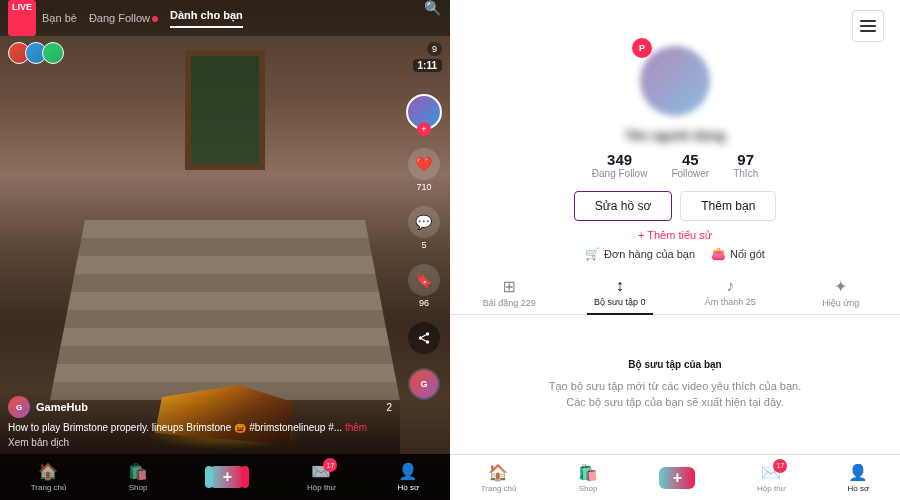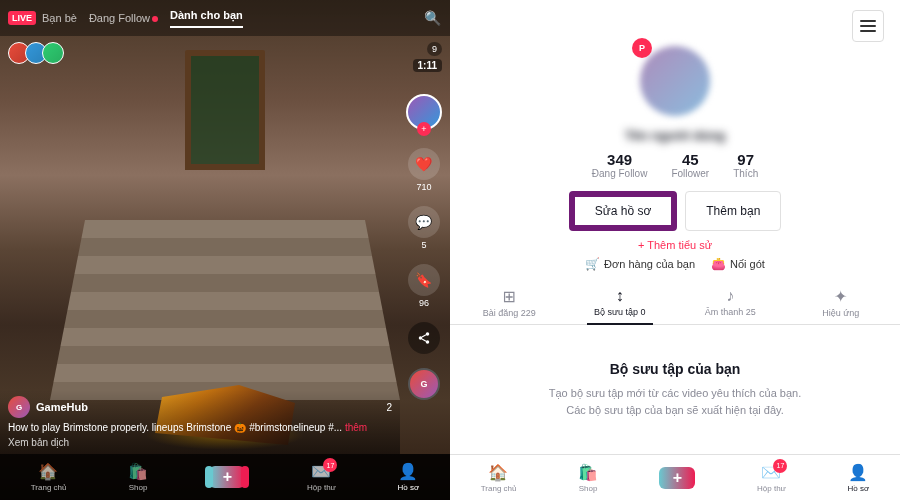--- a/index.html
+++ b/index.html
@@ -23,21 +23,20 @@
 
     
     .top-nav {
       position: absolute;
       top: 0;
       left: 0;
       right: 0;
       height: 36px;
       background: rgba(0,0,0,0.4);
       display: flex;
-      align-items: center;
       padding: 0 8px;
       z-index: 10;
     }
     .live-badge {
       background: #fe2c55;
       color: white;
       font-size: 9px;
       font-weight: bold;
       padding: 2px 4px;
       border-radius: 3px;
@@ -443,21 +442,21 @@
     }
 
     
     .action-row {
       display: flex;
       gap: 8px;
       margin-bottom: 8px;
     }
     .btn-edit {
       padding: 7px 20px;
-      border: 6px solid #701a75;
+      border: 1px solid #701a75;
       border-radius: 4px;
       background: white;
       font-size: 12px;
       color: #161823;
       cursor: pointer;
       font-weight: 500;
     }
     .btn-add-friend {
       padding: 7px 20px;
       border: 1px solid #e0e0e0;
@@ -534,21 +533,21 @@
     .collection-content {
       flex: 1;
       display: flex;
       flex-direction: column;
       align-items: center;
       justify-content: center;
       padding: 20px;
       text-align: center;
     }
     .collection-title {
-      font-size: 14px;
+      font-size: 10px;
       font-weight: bold;
       color: #161823;
       margin-bottom: 8px;
     }
     .collection-desc {
       font-size: 11px;
       color: #8a8b97;
       line-height: 1.5;
     }
     .create-collection-btn {

